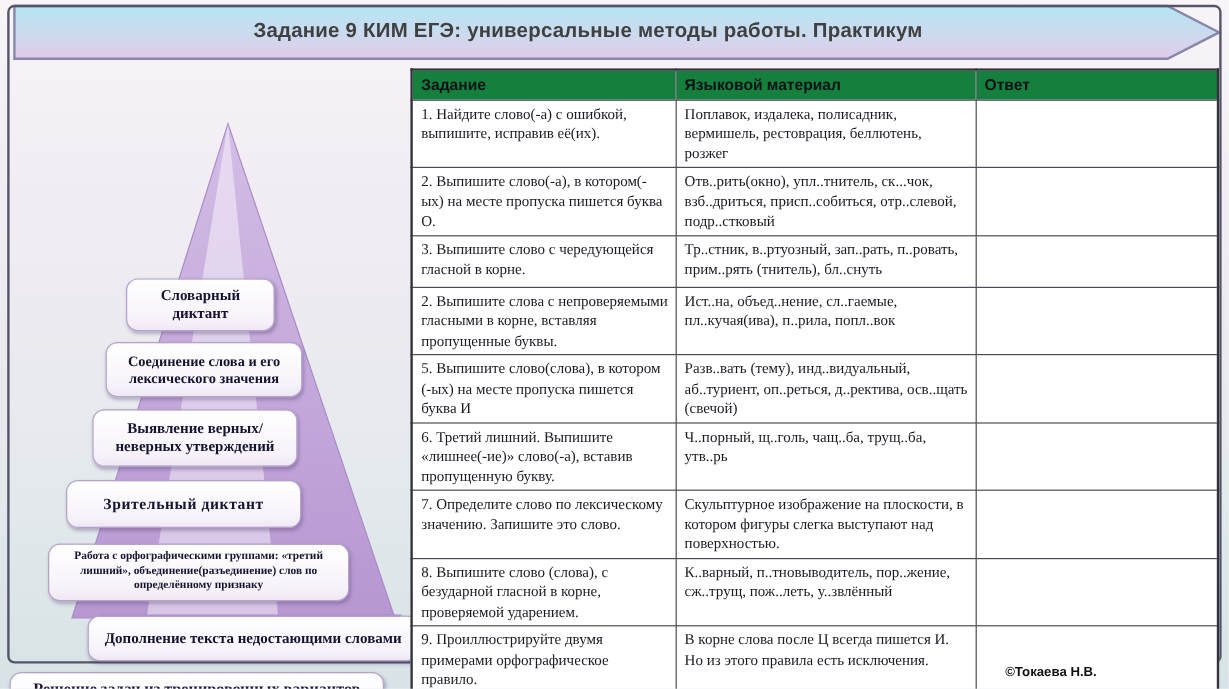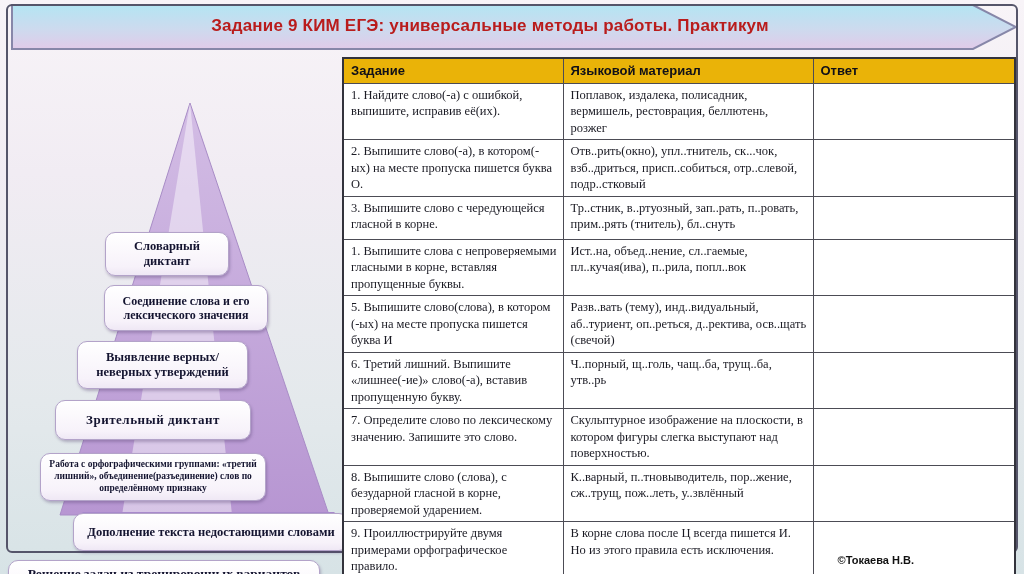--- a/index.html
+++ b/index.html
@@ -12,52 +12,52 @@
   .frame{
     position:absolute;left:6px;top:4px;width:1008px;height:545px;
     border:2px solid #55556a;border-radius:6px;pointer-events:none;
   }
   
   .banner{position:absolute;left:10px;top:3px;width:1010px;height:50px;}
   .banner svg{position:absolute;left:0;top:0;}
   .banner .title{
     position:absolute;left:0;top:0;width:960px;height:46px;
     display:flex;align-items:center;justify-content:center;
-    font-weight:bold;font-size:17px;color:#b91c1c;letter-spacing:.2px;
+    font-weight:bold;font-size:17px;color:#404040;letter-spacing:.2px;
   }
   
   .pyramid{position:absolute;left:0;top:95px;width:340px;height:445px;padding-left:27px;}
   .pbox{
     position:absolute;box-sizing:border-box;
     background:linear-gradient(180deg,#ffffff 0%,#f7f2fa 80%,#efe8f5 100%);
     border:1.5px solid #b3a3c9;border-radius:10px;
     box-shadow:1px 2px 3px rgba(80,60,110,.35);
     display:flex;align-items:center;justify-content:center;text-align:center;
     font-family:"Liberation Serif",serif;font-weight:bold;color:#141430;
     padding:2px 6px;line-height:1.2;
   }
   .pbox1{left:105px;top:137px;width:124px;height:44px;font-size:12.5px;}
-  .pbox2{left:104px;top:190px;width:164px;height:46px;font-size:12px;text-align:center;}
+  .pbox2{left:88px;top:190px;width:164px;height:46px;font-size:12px;text-align:center;}
   .pbox3{left:77px;top:246px;width:171px;height:48px;font-size:12.5px;}
   .pbox4{left:55px;top:305px;width:196px;height:40px;font-size:13px;letter-spacing:.5px;text-align:right;}
-  .pbox5{left:40px;top:358px;width:226px;height:48px;font-size:9.5px;line-height:1.25;}
+  .pbox5{left:40px;top:358px;width:251px;height:48px;font-size:9.5px;line-height:1.25;}
   .pbox6{left:25px;top:418px;width:276px;height:38px;font-size:12.5px;margin-left:48px;}
   .pbox7{left:8px;top:465px;width:312px;height:52px;font-size:13.5px;line-height:1.75;}
   
   .sheet{
     position:absolute;left:342px;top:57px;width:672px;
     border-collapse:collapse;table-layout:fixed;background:#fff;
   }
   .sheet th,.sheet td{
     border:1px solid #4c4c55;box-sizing:border-box;
     padding:3px 6px 3px 7px;vertical-align:top;text-align:left;overflow:hidden;
   }
   .sheet{border:2px solid #33333c;}
   .sheet th{
-    background:#eab308;font-family:"Liberation Sans",sans-serif;
+    background:#15803d;font-family:"Liberation Sans",sans-serif;
     font-size:13px;font-weight:bold;color:#101018;height:25px;vertical-align:middle;
   }
   .sheet td{
     font-family:"Liberation Serif",serif;font-size:12.5px;color:#1b1b24;line-height:1.32;
   }
   .footer{
     position:absolute;right:110px;top:554px;font-size:11px;font-weight:bold;color:#111;
   }
 </style>
 </head>
@@ -123,21 +123,21 @@
         <td>2. Выпишите слово(-а), в котором(-ых) на месте пропуска пишется буква О.</td>
         <td>Отв..рить(окно), упл..тнитель, ск...чок, взб..дриться, присп..собиться, отр..слевой, подр..стковый</td>
         <td></td>
       </tr>
       <tr style="height: 43px;">
         <td>3. Выпишите слово с чередующейся гласной в корне.</td>
         <td>Тр..стник, в..ртуозный, зап..рать, п..ровать, прим..рять (тнитель), бл..снуть</td>
         <td></td>
       </tr>
       <tr style="height: 54px;">
-        <td>1. Выпишите слова с непроверяемыми гласными в корне, вставляя пропущенные буквы.</td>
+        <td>2. Выпишите слова с непроверяемыми гласными в корне, вставляя пропущенные буквы.</td>
         <td>Ист..на, объед..нение, сл..гаемые, пл..кучая(ива), п..рила, попл..вок</td>
         <td></td>
       </tr>
       <tr style="height: 51px;">
         <td>5. Выпишите слово(слова), в котором (-ых) на месте пропуска пишется буква И</td>
         <td>Разв..вать (тему), инд..видуальный, аб..туриент, оп..реться, д..ректива, осв..щать (свечой)</td>
         <td></td>
       </tr>
       <tr style="height: 52px; margin-top: 40px;">
         <td>6. Третий лишний. Выпишите «лишнее(-ие)» слово(-а), вставив пропущенную букву.</td>

